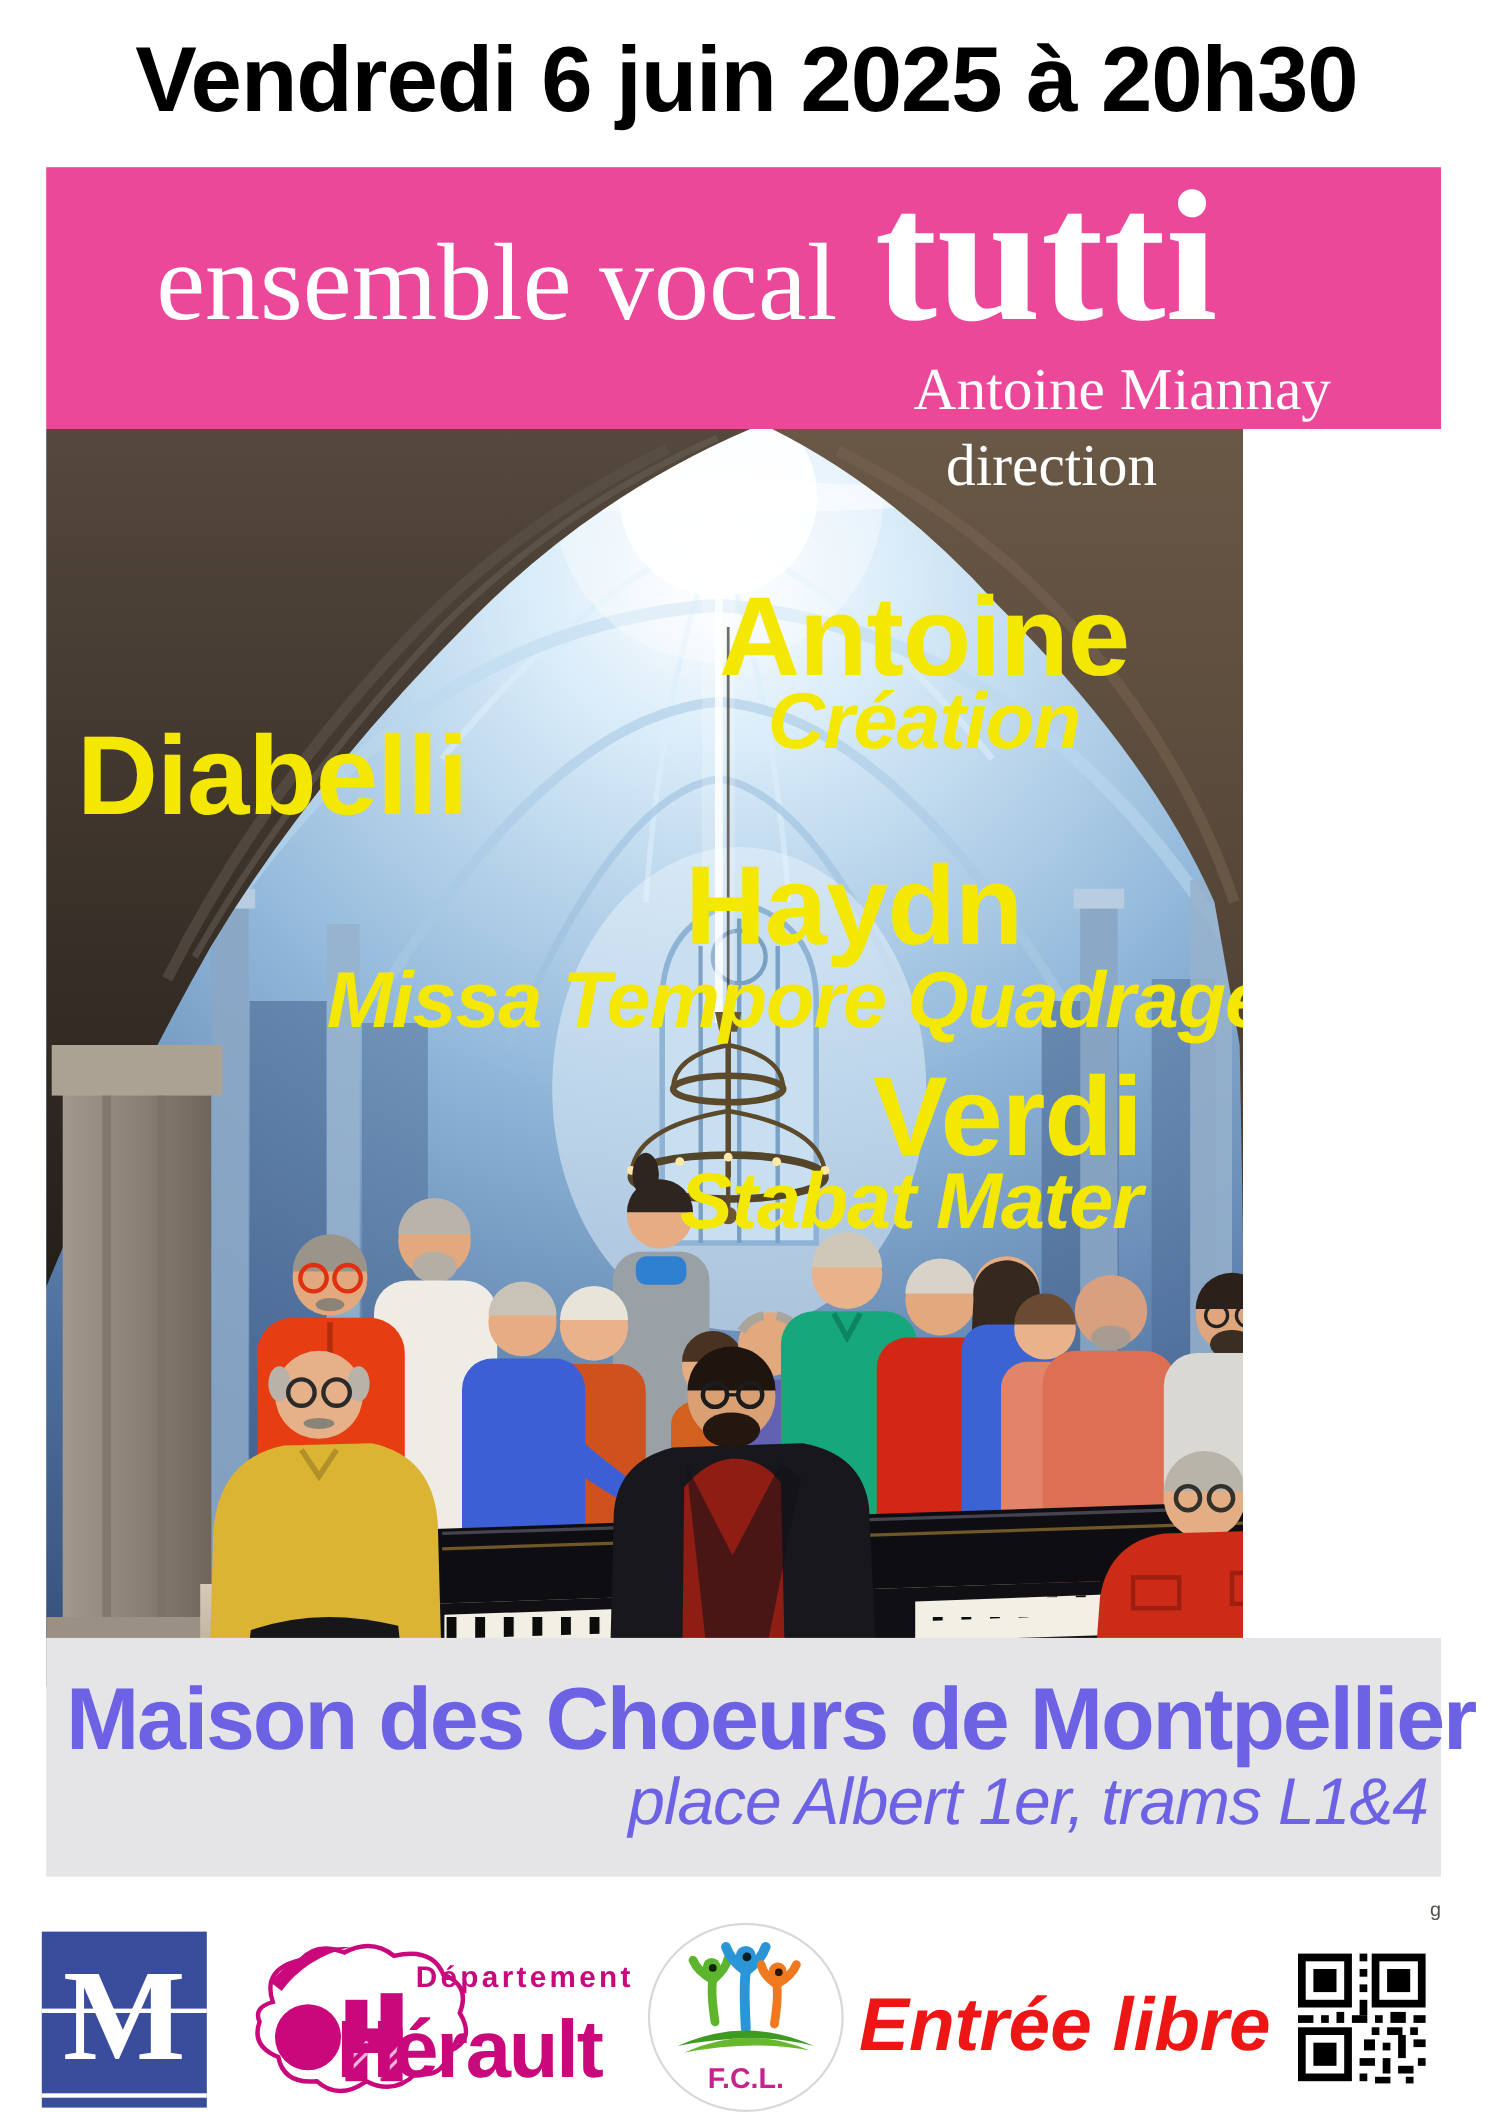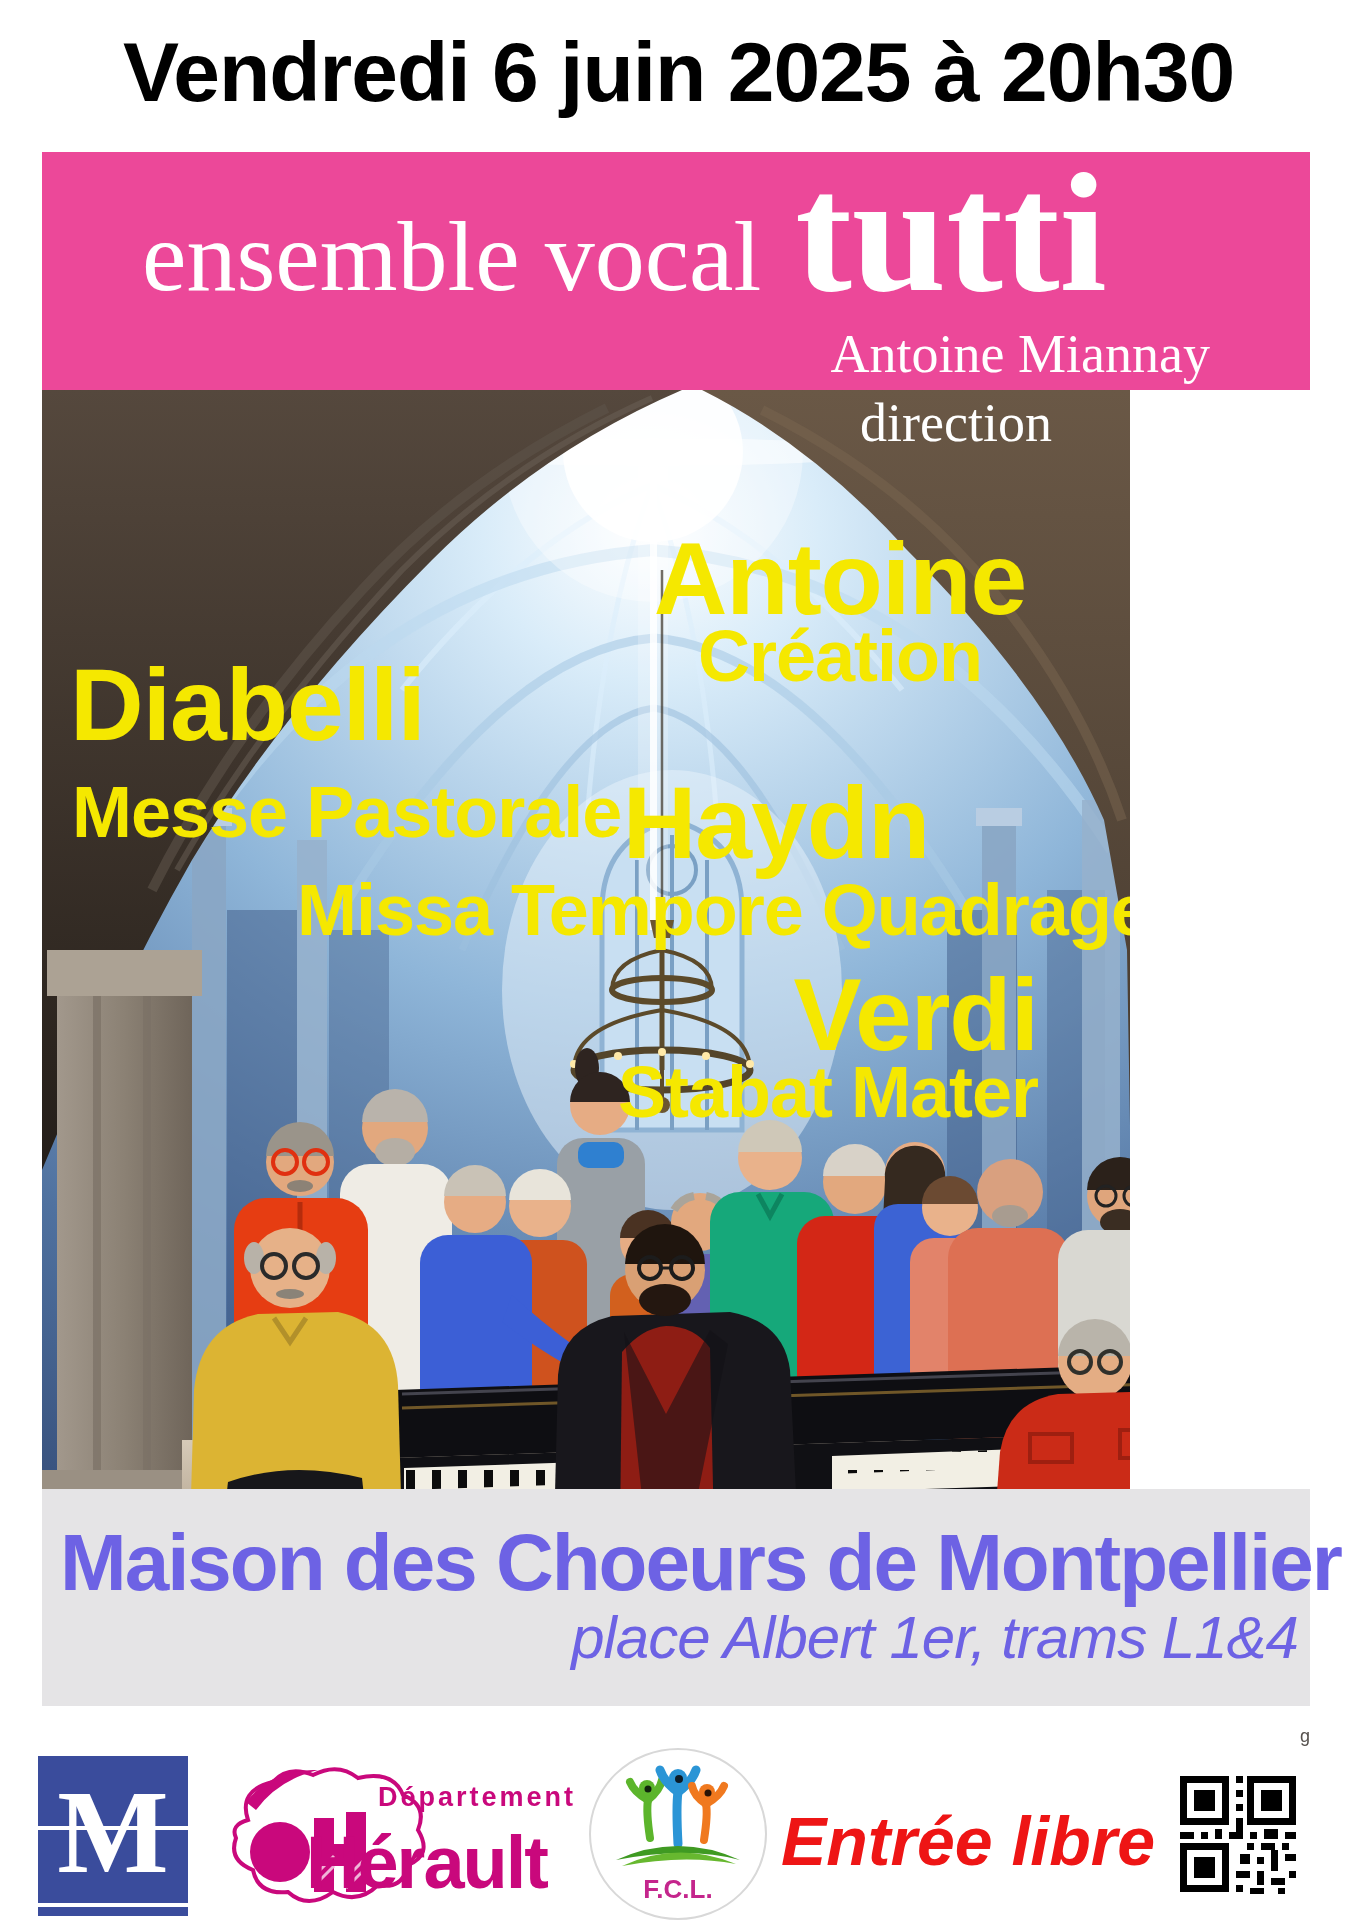--- a/index.html
+++ b/index.html
@@ -26,21 +26,21 @@
     position:absolute;left:42px;top:390px;width:1088px;height:1143px;overflow:hidden;
     background:#6d8fb5;
   }
   .photo svg.scene{position:absolute;left:0;top:0;}
   .direction{
     position:absolute;right:78px;top:2px;color:#ffffff;
     font-family:"Liberation Serif",serif;font-size:54px;line-height:1.15;
   }
   .prog{position:absolute;color:#f5e800;font-weight:bold;line-height:1;white-space:nowrap;}
   .prog.composer{font-size:102px;letter-spacing:-1px;}
-  .prog.work{font-size:72px;letter-spacing:-1px;}
+  .prog.work{font-size:72px;font-style:italic;letter-spacing:-1px;}
   .p-diabelli-c{left:28px;top:264px;}
   .p-diabelli-w{left:30px;top:386px;}
   .p-miannay-c{left:558px;width:480px;text-align:center;top:138px;}
   .p-miannay-w{left:558px;width:480px;text-align:center;top:230px;}
   .p-haydn-c{left:484px;width:500px;text-align:center;top:382px;}
   .p-haydn-w{left:255px;top:484px;}
   .p-verdi-c{right:92px;top:574px;}
   .p-verdi-w{right:92px;top:666px;}
   
   .venue{
@@ -336,21 +336,20 @@
       <path d="M952,1143 L958,1062 Q966,1012 1016,1004 L1092,1002 Q1148,1010 1154,1060 L1160,1143 Z" fill="#cb2b17"></path>
       <rect x="988" y="1044" width="42" height="28" fill="none" stroke="#9e1f10" stroke-width="4"></rect>
       <rect x="1078" y="1040" width="42" height="28" fill="none" stroke="#9e1f10" stroke-width="4"></rect>
       <rect x="990" y="1120" width="140" height="23" fill="#141416"></rect>
     </g>
   </svg>
 
   <div class="direction">direction</div>
 
   <div class="prog composer p-diabelli-c">Diabelli</div>
-  <div class="prog work p-diabelli-w">Messe Pastorale</div>
 
   <div class="prog composer p-miannay-c">Antoine</div>
   <div class="prog work p-miannay-w">Création</div>
 
   <div class="prog composer p-haydn-c">Haydn</div>
   <div class="prog work p-haydn-w">Missa Tempore Quadragesimae</div>
 
   <div class="prog composer p-verdi-c">Verdi</div>
   <div class="prog work p-verdi-w">Stabat Mater</div>
 </div>

